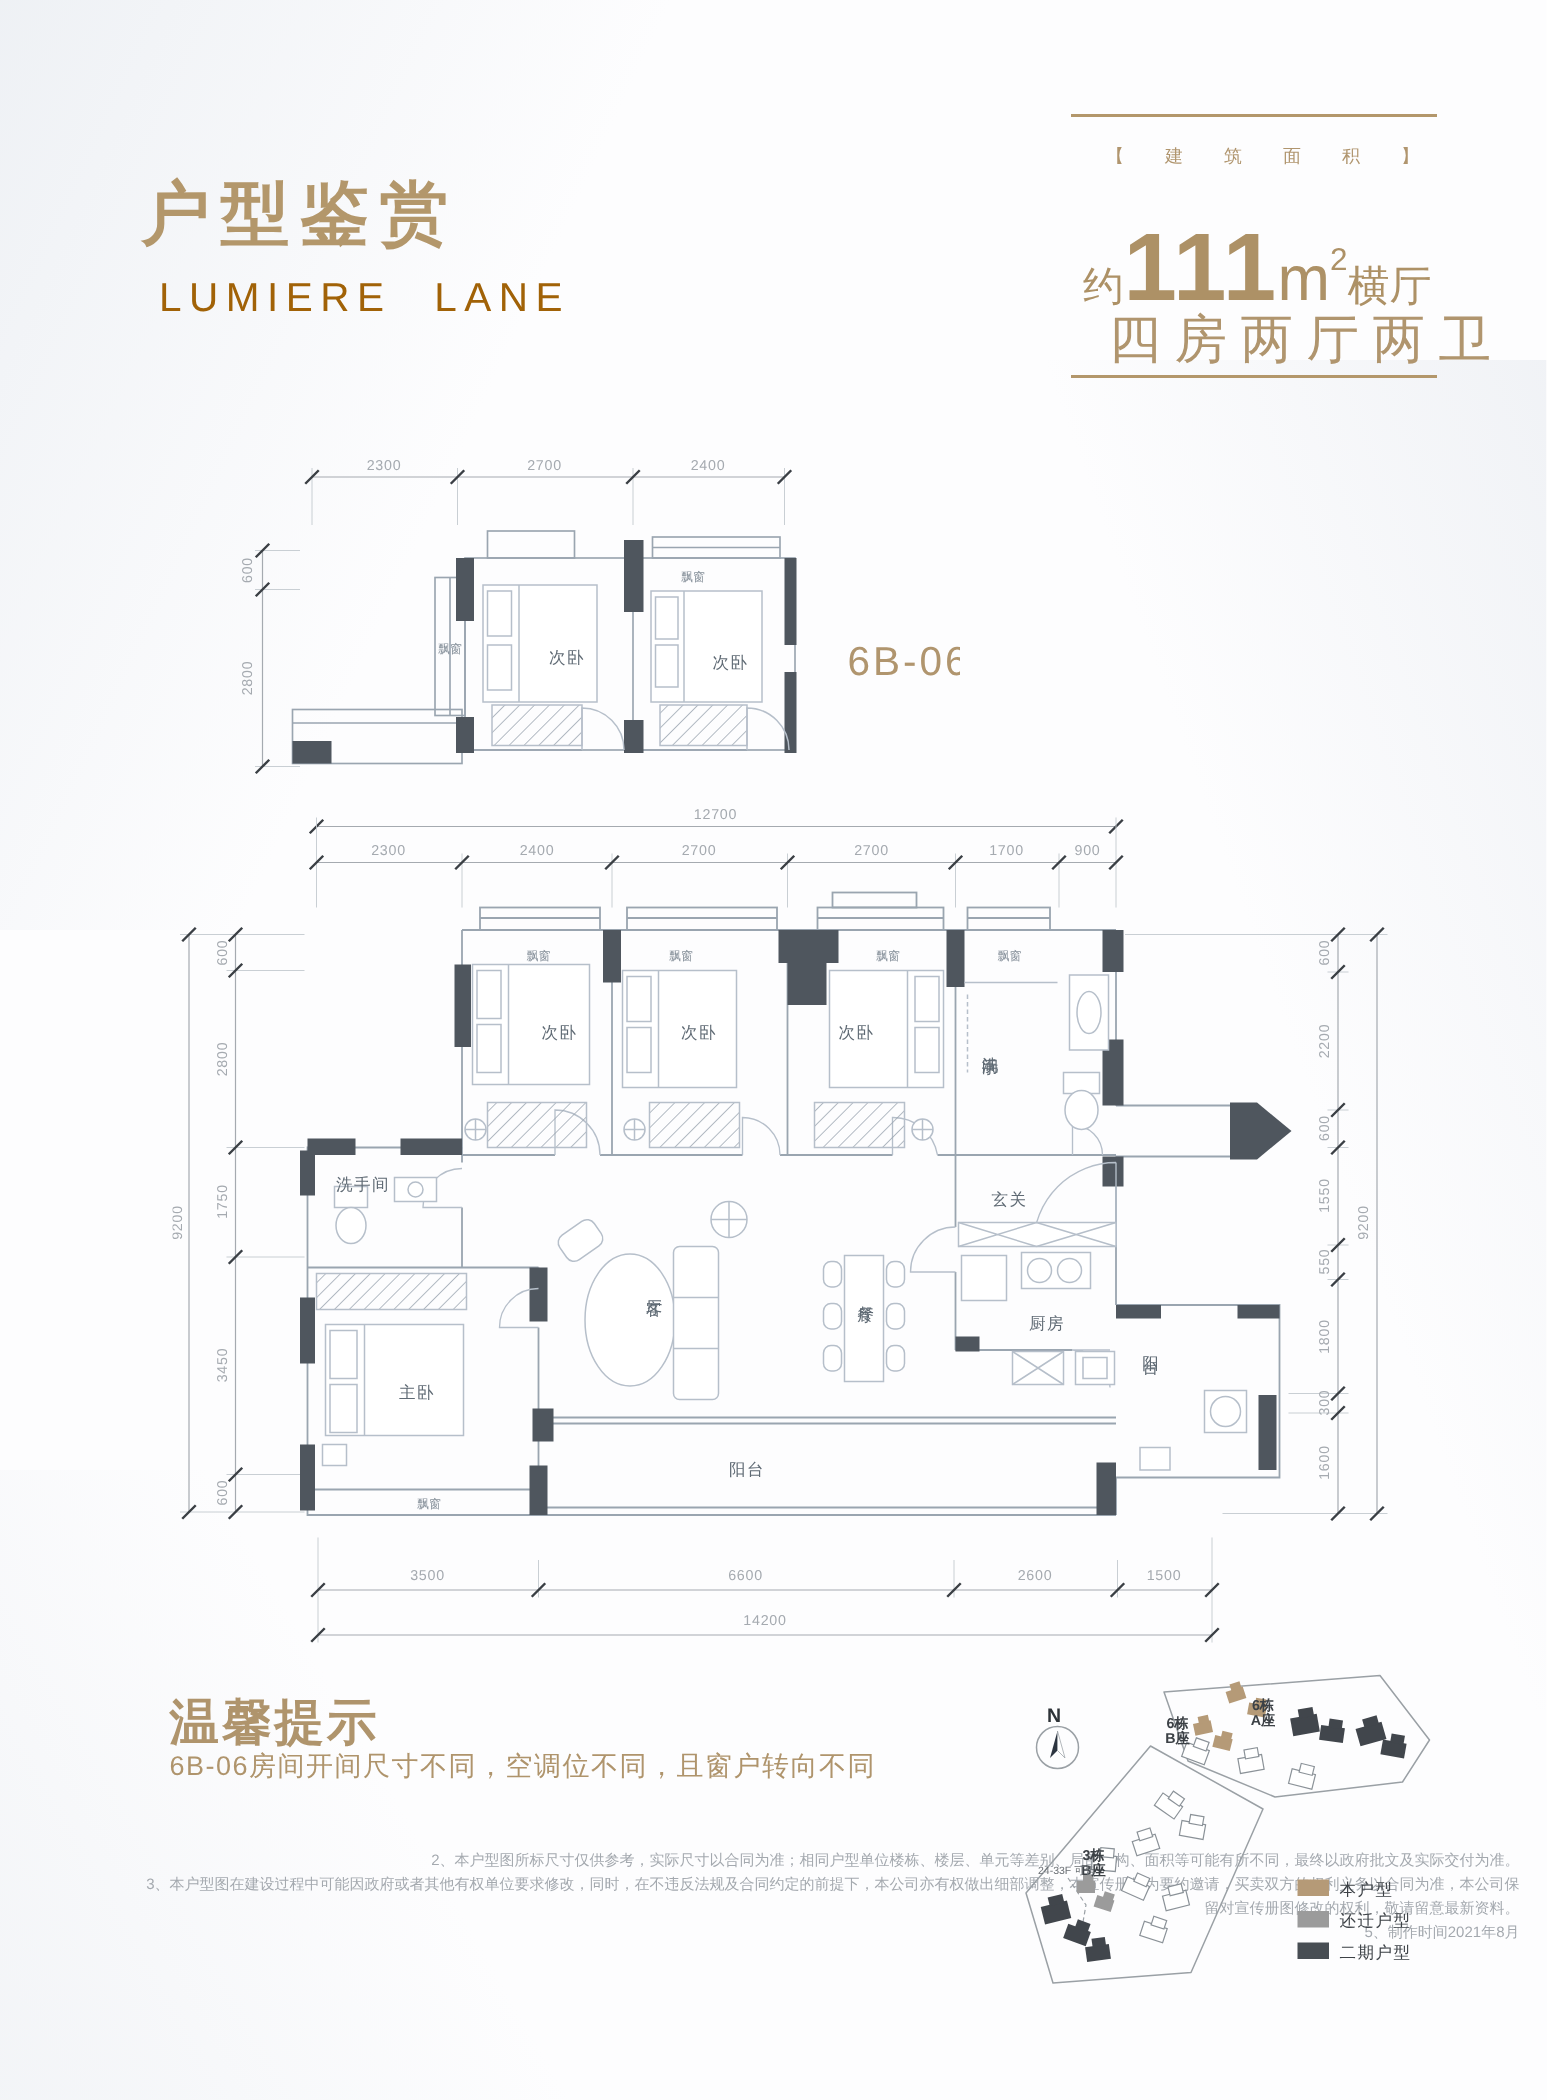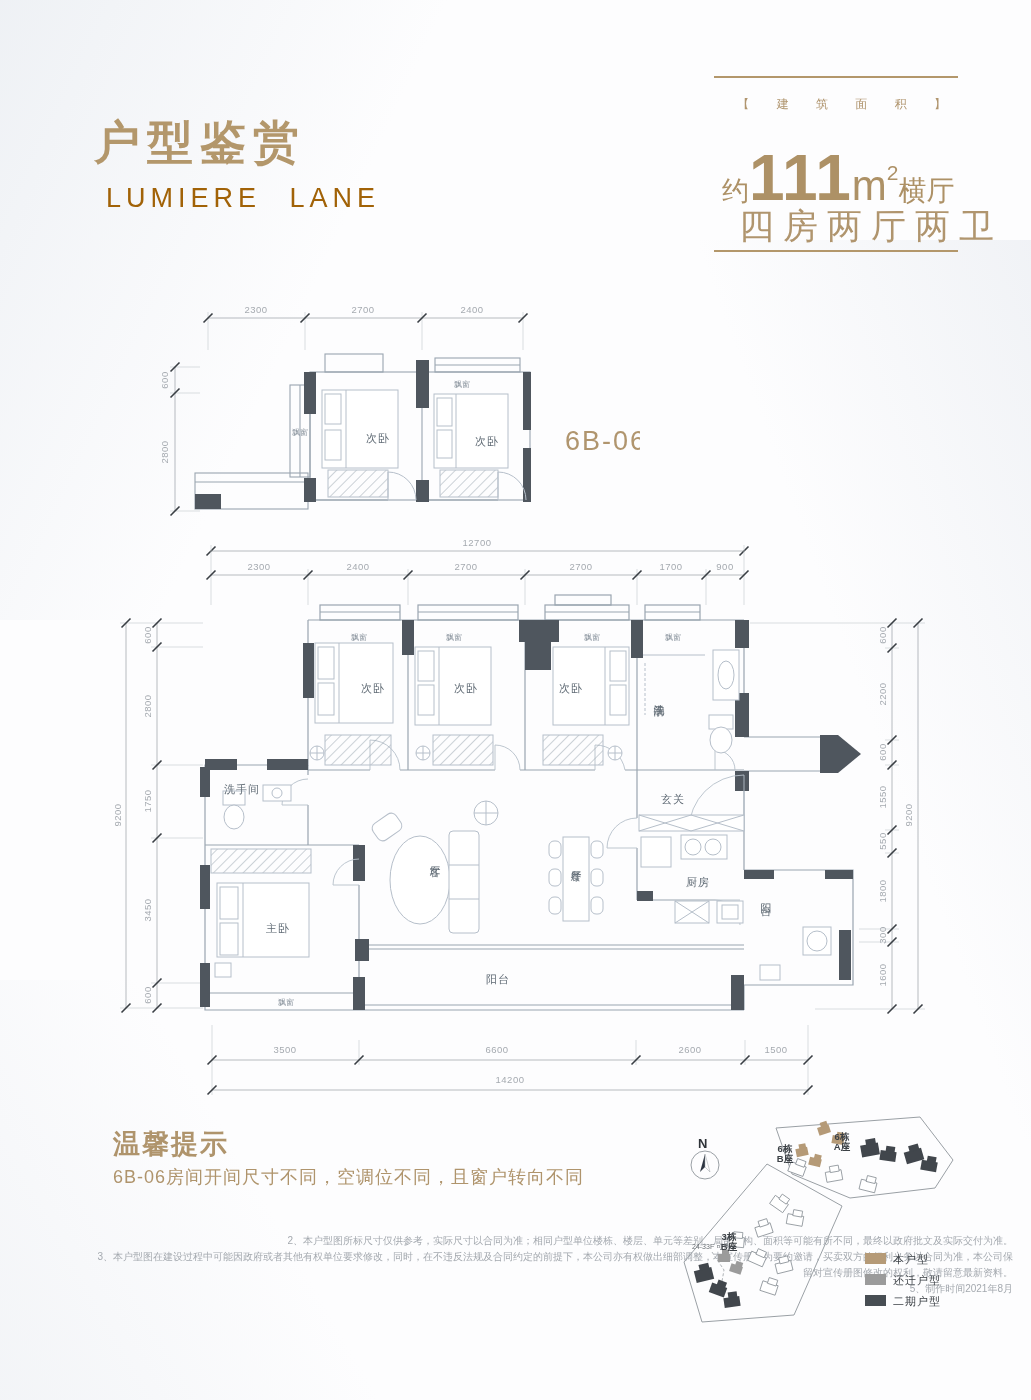--- a/index.html
+++ b/index.html
@@ -28,21 +28,21 @@
   .area-sup{font-size:21px;position:relative;top:-20px;}
   .area-type{font-size:28px;font-weight:500;}
   .rooms-desc{position:absolute;top:133px;left:8px;font-size:35px;letter-spacing:9px;
               color:#b0956e;font-weight:500;white-space:nowrap;margin-left:17px;}
   svg text{font-family:"Liberation Sans","DejaVu Sans",sans-serif;}
   .dim{font-size:9.5px;fill:#a5aab0;letter-spacing:.5px;}
   .room{font-size:11px;fill:#5f6a74;letter-spacing:1px;}
   .bay{font-size:8px;fill:#87919b;}
   .vtext{writing-mode:vertical-rl;text-orientation:upright;}
   .unitcode{font-size:27px;fill:#b0956e;letter-spacing:2px;}
-  .tips-title{position:absolute;left:113px;top:1126px;font-size:27px;font-weight:700;color:#af946c;letter-spacing:2px;}
+  .tips-title{position:absolute;left:113px;top:1126px;font-size:33px;font-weight:700;color:#af946c;letter-spacing:2px;}
   .tips-body{position:absolute;left:113px;top:1165px;font-size:18px;color:#af946c;letter-spacing:1px;}
   .notes{position:absolute;left:95px;top:1233px;width:918px;color:#a4a9af;font-size:10px;line-height:15.5px;}
   .notes p{margin:0 0 0.5px 0;}
   .legend-label{font-size:11px;fill:#3c4146;letter-spacing:1px;}
   .blabel{font-size:9.5px;font-weight:700;fill:#3c4146;}
   .slabel{font-size:7px;fill:#6a6f74;}
 </style>
 </head>
 <body>
 

